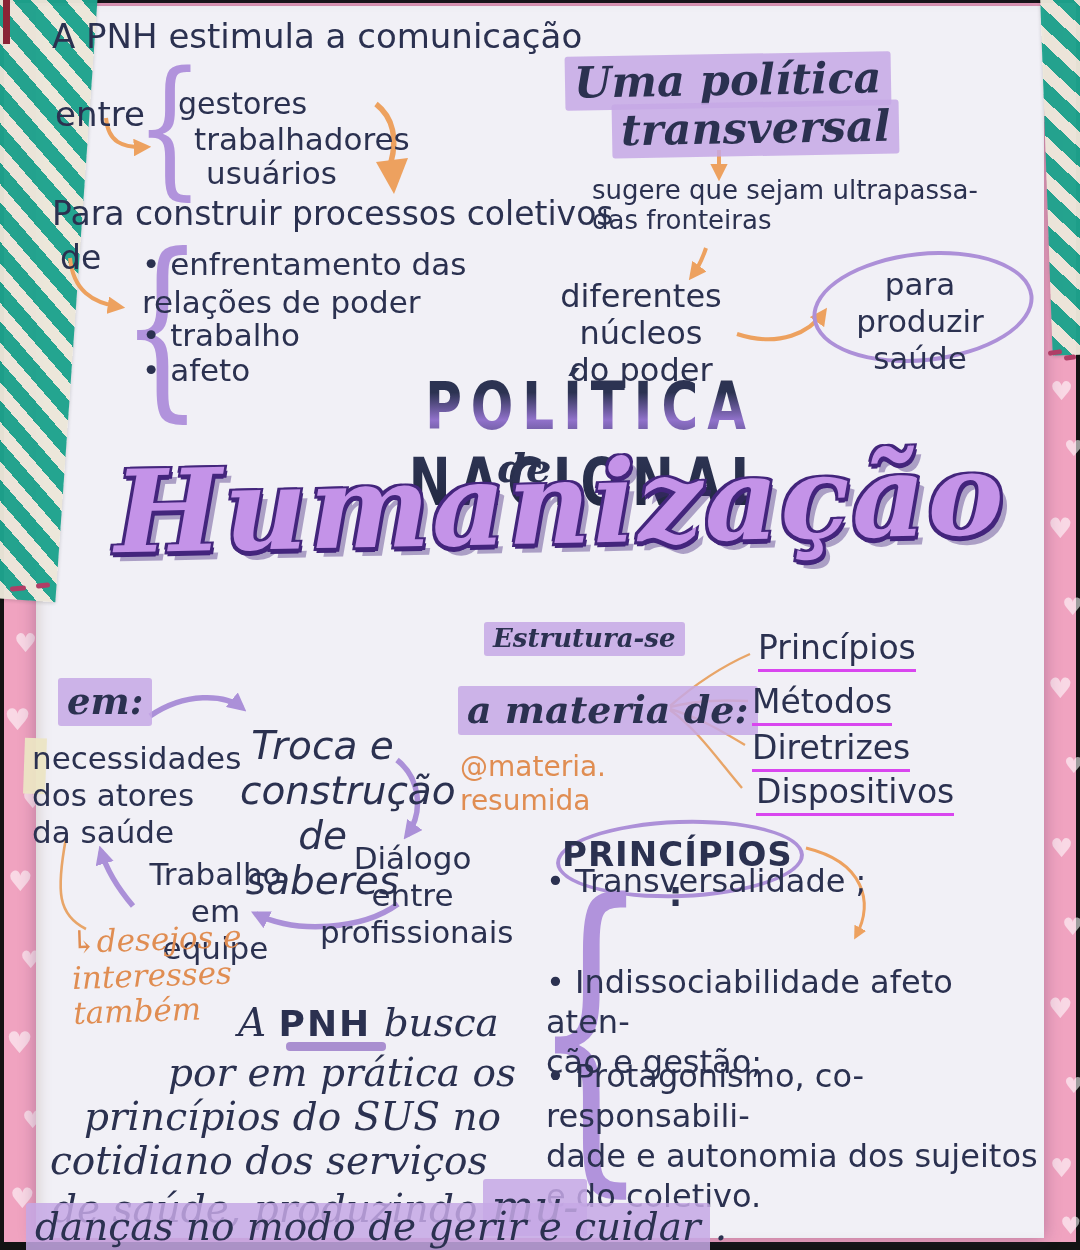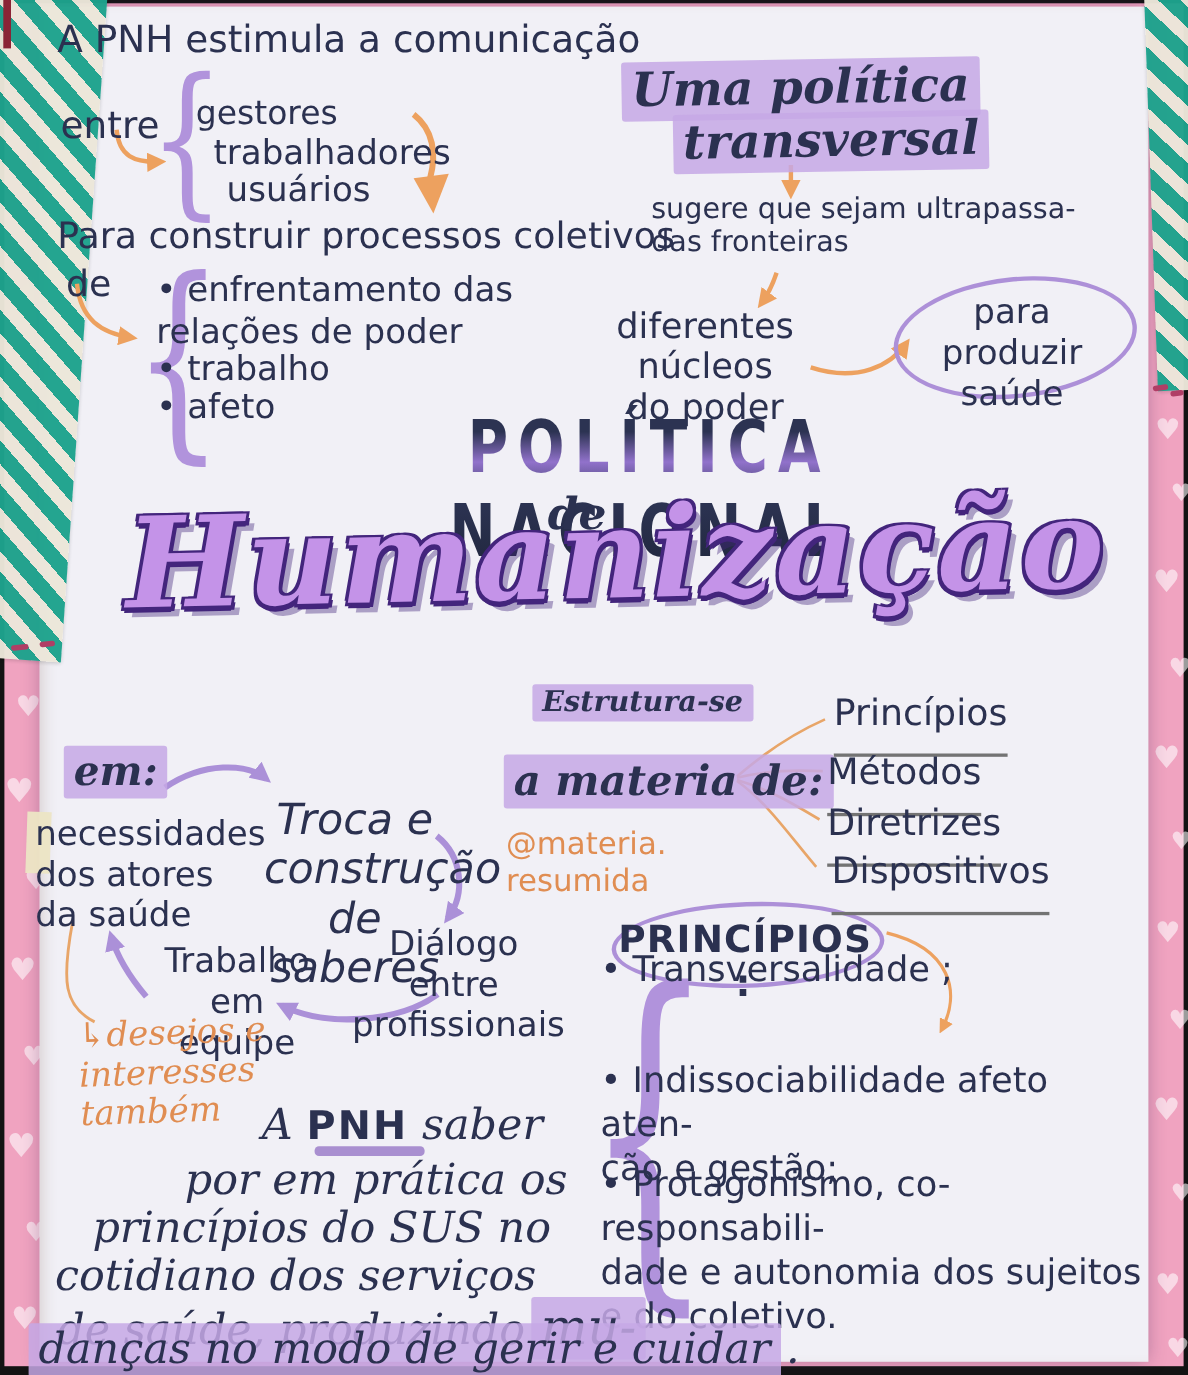--- a/index.html
+++ b/index.html
@@ -21,21 +21,21 @@
   .tab-yellow{position:absolute;left:24px;top:738px;width:22px;height:56px;background:#ece5c4;
               transform:rotate(2deg);z-index:4;opacity:.95;}
   .overlay{position:absolute;inset:0;z-index:5;pointer-events:none;}
   .abs{position:absolute;z-index:6;}
   .hand{font-family:"DejaVu Sans",sans-serif;color:#2b3150;}
   .script{font-family:"DejaVu Serif",serif;font-style:italic;color:#2b3150;}
   .pre{white-space:pre-line;}
   .center{text-align:center;}
   .hl{background:rgba(197,168,229,.85);padding:1px 9px 3px 9px;border-radius:3px;}
   .orange-text{color:#e08d52;}
-  .o-underline{border-bottom:3px solid #737373;padding-bottom:18px;}
+  .o-underline{border-bottom:3px solid #d946ef;padding-bottom:2px;}
   .oval{position:absolute;border:4px solid #ad90d8;border-radius:50%;z-index:5;}
   .brace{position:absolute;font-family:"DejaVu Serif",serif;color:#b193dc;line-height:1;z-index:5;}
   .kicker{font-weight:700;font-size:50px;letter-spacing:9px;color:#2c3352;transform:scaleY(1.32);transform-origin:top;}
   @supports (-webkit-background-clip:text){
     .kicker{background:linear-gradient(180deg,#2c3352 0%,#2c3352 16%,#9172cb 34%,#2c3352 58%,#20263d 100%);
             -webkit-background-clip:text;-webkit-text-fill-color:transparent;}
   }
   .main-title{font-family:"DejaVu Serif",serif;font-style:italic;font-weight:700;font-size:114px;
               color:#c493e8;letter-spacing:2px;transform:rotate(-1.2deg);
               text-shadow:3px 4px 0 #43257c,-3px -2px 0 #43257c,3px -2px 0 #43257c,-3px 3px 0 #43257c,
@@ -167,21 +167,21 @@
   <div class="abs hand" style="left:546px;top:862px;font-size:32px;">• Transversalidade ;</div>
   <div class="abs hand pre" style="left:546px;top:962px;width:500px;font-size:32px;line-height:1.25;">• Indissociabilidade afeto aten-
  ção e gestão;</div>
   <div class="abs hand pre" style="left:546px;top:1056px;width:500px;font-size:32px;line-height:1.25;">• Protagonismo, co-responsabili-
  dade e autonomia dos sujeitos
  e do coletivo.</div>
 
   <div class="abs" style="left:238px;top:1000px;font-size:39px;">
     <span class="script" style="font-size:39px;">A</span>
     <span class="hand" style="font-size:36px;font-weight:600;letter-spacing:2px;">PNH</span>
-    <span class="script" style="font-size:39px;">saber</span>
+    <span class="script" style="font-size:39px;">busca</span>
   </div>
   <div class="pnh-underline" style="left:286px;top:1042px;width:100px;"></div>
   <div class="abs script" style="left:168px;top:1050px;font-size:39px;">por em prática os</div>
   <div class="abs script" style="left:84px;top:1094px;font-size:39px;">princípios do SUS no</div>
   <div class="abs script" style="left:50px;top:1138px;font-size:39px;">cotidiano dos serviços</div>
   <div class="abs" style="left:52px;top:1180px;">
     <span class="script" style="font-size:39px;">de saúde, produzindo</span>
     <span class="script hl" style="font-size:45px;">mu-</span>
   </div>
   <div class="abs" style="left:26px;top:1204px;">

